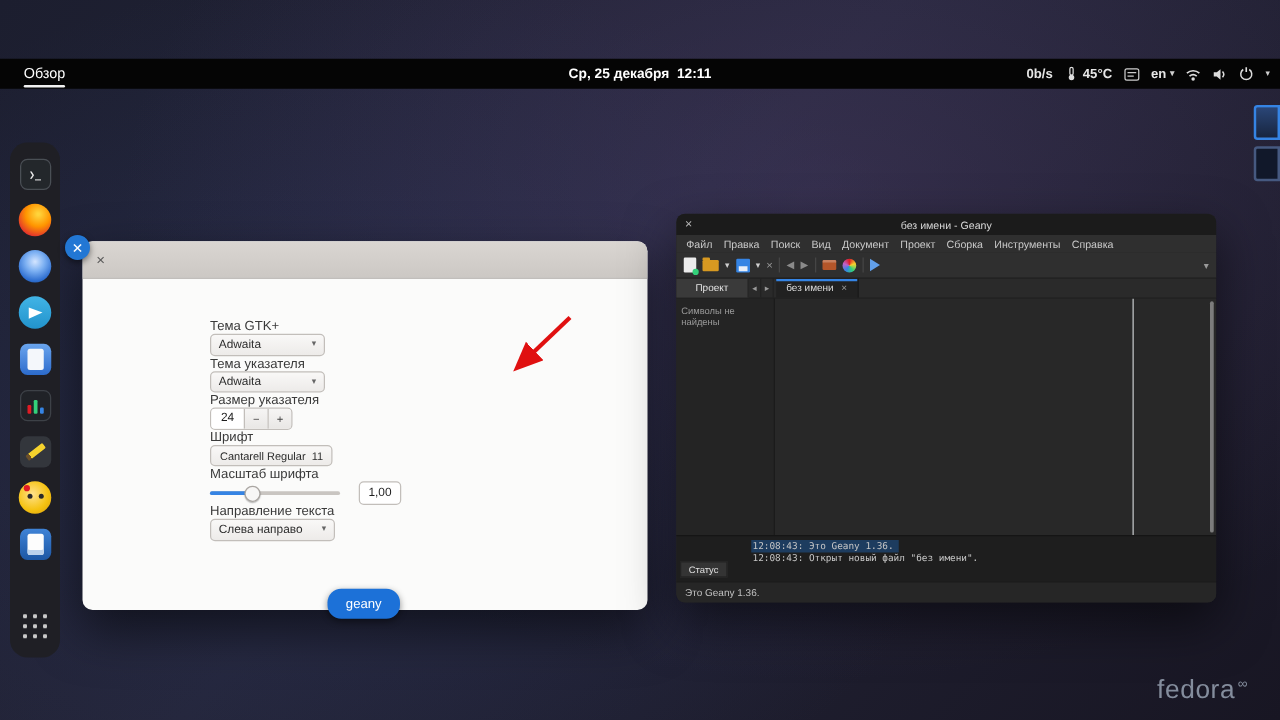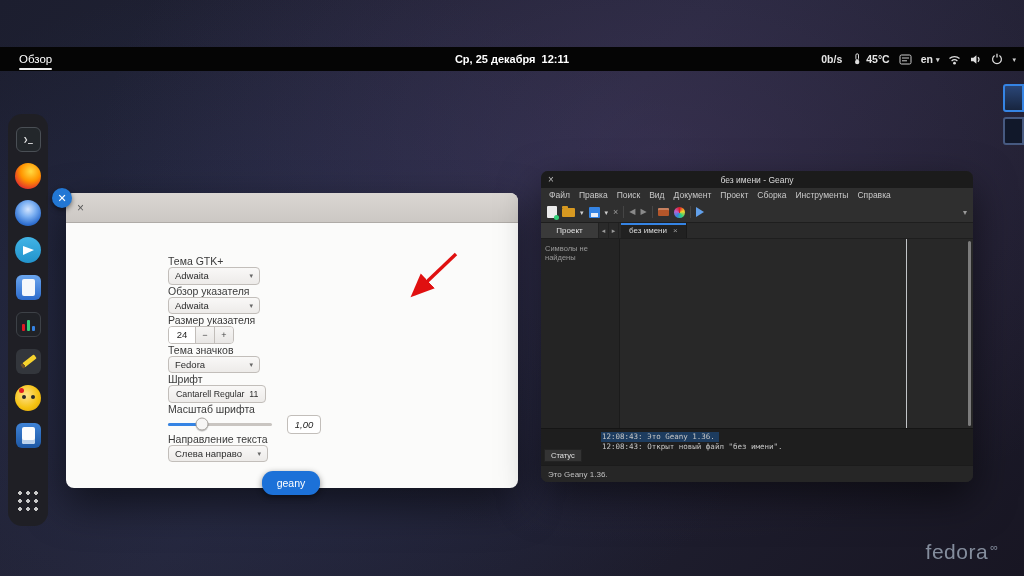--- a/index.html
+++ b/index.html
@@ -66,21 +66,21 @@
   .insp-label{font-size:10.5px;color:#3a3a3a;white-space:nowrap;}
   .gtk-select{width:92px;height:19px;display:flex;align-items:center;justify-content:space-between;padding:0 6px;background:linear-gradient(#f9f8f7,#edebe9);border:1px solid #c2beba;border-radius:4px;font-size:9.5px;color:#2c2c2c;white-space:nowrap;}
   .gtk-select .caret{color:#666;}
   .gtk-select.wide{width:100px;}
   .gtk-toggle{width:38px;height:19px;border-radius:10px;background:#3584e4;position:relative;}
   .gtk-toggle .knob{position:absolute;right:2px;top:2px;width:15px;height:15px;border-radius:50%;background:#fff;box-shadow:0 1px 2px rgba(0,0,0,.3);}
   .gtk-spin{display:flex;height:34px;border:1px solid #c2beba;border-radius:4px;overflow:hidden;font-size:9.5px;}
   .spin-val{width:26px;background:#fff;display:flex;align-items:center;justify-content:center;color:#1e1e1e;}
   .spin-btn{width:19px;background:linear-gradient(#f6f5f4,#e9e7e5);border-left:1px solid #c2beba;display:flex;align-items:center;justify-content:center;color:#444;font-size:9px;}
   .gtk-font-btn{height:19px;padding:0 7px;display:flex;align-items:center;background:linear-gradient(#f9f8f7,#edebe9);border:1px solid #c2beba;border-radius:4px;font-size:8.8px;color:#2c2c2c;white-space:nowrap;}
-  .scale-wrap{display:flex;align-items:center;gap:15px;font-style:italic;}
+  .scale-wrap{display:flex;align-items:center;gap:15px;}
   .scale-track{width:104px;height:3px;border-radius:2px;background:#c9c5c1;position:relative;}
   .scale-fill{position:absolute;left:0;top:0;height:100%;width:33%;background:#3584e4;border-radius:2px;}
   .scale-knob{position:absolute;left:33%;top:50%;transform:translate(-50%,-50%);width:13px;height:13px;border-radius:50%;background:#f7f6f5;border:1px solid #aaa6a2;box-shadow:0 1px 1px rgba(0,0,0,.25);}
   .scale-val{width:34px;height:19px;border:1px solid #c2beba;border-radius:4px;background:#fff;display:flex;align-items:center;justify-content:center;font-size:9.5px;color:#1e1e1e;}
 
   .close-badge{position:absolute;left:52px;top:188px;width:20px;height:20px;border-radius:50%;background:#2277d4;color:#fff;font-size:11px;display:flex;align-items:center;justify-content:center;box-shadow:0 2px 5px rgba(0,0,0,.5);z-index:20;}
   .win-badge{position:absolute;left:262px;top:471px;width:58px;height:24px;border-radius:11px;background:#1c71d8;color:#fff;font-size:10.5px;display:flex;align-items:center;justify-content:center;box-shadow:0 2px 6px rgba(0,0,0,.45);z-index:20;}
   .red-arrow{position:absolute;left:398px;top:246px;z-index:30;}
 
   
@@ -229,40 +229,33 @@
     </div>
     <div class="insp-body">
       <div class="insp-row">
         <span class="insp-label">Тема GTK+</span>
         <div class="gtk-select">
             <span>Adwaita</span>
             <span class="caret">▾</span>
           </div>
       </div>
       <div class="insp-row">
-        <span class="insp-label">Обзор указателя</span>
+        <span class="insp-label">Тема указателя</span>
         <div class="gtk-select">
             <span>Adwaita</span>
             <span class="caret">▾</span>
           </div>
       </div>
       <div class="insp-row">
         <span class="insp-label">Размер указателя</span>
         <div class="gtk-spin">
           <span class="spin-val">24</span>
           <span class="spin-btn">−</span>
           <span class="spin-btn">+</span>
         </div>
-      </div>
-      <div class="insp-row">
-        <span class="insp-label">Тема значков</span>
-        <div class="gtk-select">
-            <span>Fedora</span>
-            <span class="caret">▾</span>
-          </div>
       </div>
       <div class="insp-row">
         <span class="insp-label">Шрифт</span>
         <div class="gtk-font-btn">Cantarell Regular&nbsp;&nbsp;11</div>
       </div>
       <div class="insp-row">
         <span class="insp-label">Масштаб шрифта</span>
         <div class="scale-wrap">
           <div class="scale-track">
               <span class="scale-fill"></span>

